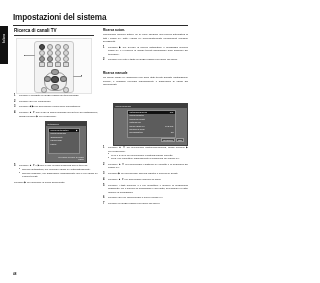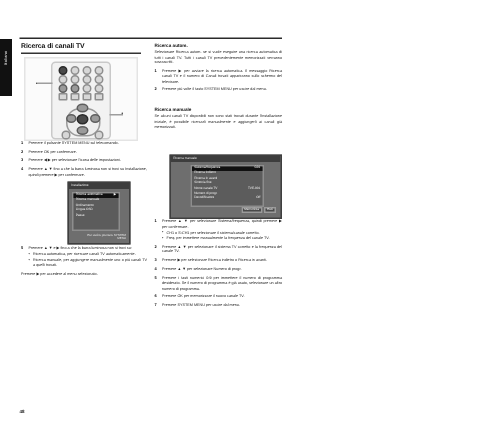--- a/index.html
+++ b/index.html
@@ -129,20 +129,21 @@
 </style>
 </head>
 <body>
 
 <div class="page">
 
   <div class="side-tab">
     <div class="side-label">Italiano</div>
   </div>
 
+  <div class="page-title">Impostazioni del sistema</div>
   <div class="title-rule"></div>
 
   <div class="section-title">Ricerca di canali TV</div>
   <div class="section-rule"></div>
 
   <div class="remote-wrap">
     <div class="remote-body">
 
       <div class="btn dark" style="left:4px;top:2px;width:4px;height:4px;"></div>
       <div class="btn" style="left:12px;top:2px;width:4px;height:4px;"></div>

